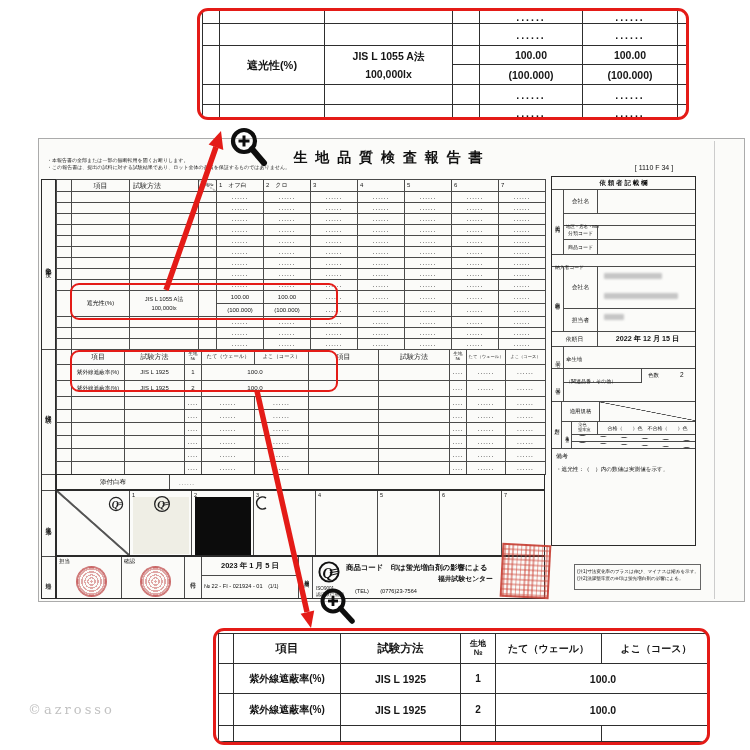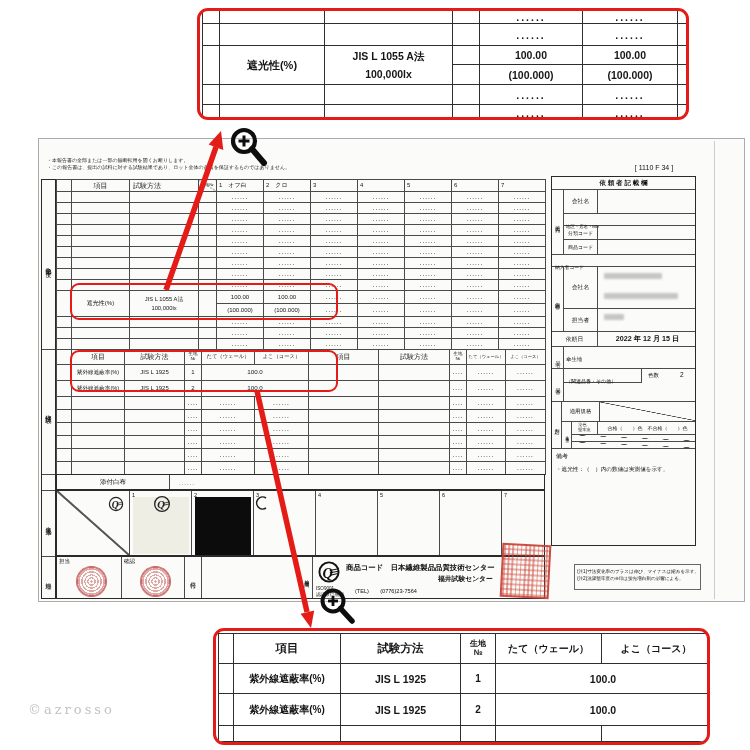--- a/index.html
+++ b/index.html
@@ -36,20 +36,21 @@
 </head>
 <body>
 
 <div class="abs doc" style="left:38px;top:138px;width:707px;height:464px">
 
   <div class="abs" style="left:675px;top:2px;width:1px;height:458px;background:#cccccc"></div>
 
   <div class="abs tiny" style="left:8px;top:19px;width:260px;color:#222">・本報告書の全部または一部の無断転用を固くお断りします。</div>
   <div class="abs tiny" style="left:8px;top:26px;width:290px;color:#222">・この報告書は、提出の試料に対する試験結果であり、ロット全体の品質を保証するものではありません。</div>
 
+  <div class="abs" style="left:230px;top:10px;width:240px;text-align:center;font-size:14px;font-weight:bold;letter-spacing:2px">生 地 品 質 検 査 報 告 書</div>
   <div class="abs" style="left:575px;top:25px;width:80px;text-align:center;font-size:7px">[ 1110 F 34 ]</div>
 
   <div class="cell" style="left:2px;top:40px;width:15px;height:420px;border-color:#2a2a2a">
     <div class="abs c" style="left:0;top:0;width:100%;height:170px;border-bottom:1px solid #4a4a4a">
       <span class="vtext" style="font-size:6px">染色堅牢度</span>
       </div>
     <div class="abs c" style="left:0;top:170px;width:100%;height:125px;border-bottom:1px solid #4a4a4a">
       <span class="vtext" style="font-size:6px">物性試験</span>
       </div>
     <div class="abs" style="left:0;top:295px;width:100%;height:16px;border-bottom:1px solid #4a4a4a"></div>
@@ -475,35 +476,42 @@
       <span class="abs" style="left:2px;top:1px;font-size:5.5px">担当</span>
       <div class="stamp" style="left:19px;top:9px;width:27px;height:27px"></div>
     </div>
     <div class="abs" style="left:65px;top:0;width:63px;height:100%;border-right:1px solid #4a4a4a">
       <span class="abs" style="left:2px;top:1px;font-size:5.5px">確認</span>
       <div class="stamp" style="left:18px;top:9px;width:27px;height:27px"></div>
     </div>
     <div class="abs c" style="left:128px;top:0;width:17px;height:100%;border-right:1px solid #4a4a4a">
       <span class="vtext" style="font-size:6px">発行</span>
       </div>
+    <div class="abs" style="left:145px;top:0;width:97px;height:100%;border-right:1px solid #4a4a4a">
+      <div class="abs c" style="left:0;top:0;width:100%;height:19px;border-bottom:1px solid #4a4a4a">
+        <span style="font-size:7.5px;font-weight:bold">2023 年  1 月  5 日</span>
+        </div>
+      <div class="abs" style="left:2px;top:26px;font-size:5.6px">
+        <span>№ 22 - FI - 021924 - 01</span>　<span style="font-size:5px">(1/1)</span></div>
+    </div>
     <div class="abs c" style="left:242px;top:0;width:14px;height:100%;border-right:1px solid #4a4a4a">
       <span class="vtext" style="font-size:4.8px">検査機関</span>
       </div>
     <div class="abs" style="left:256px;top:0;width:233px;height:100%">
       <svg width="24" height="24" viewBox="0 0 30 30" style="position:absolute;left:4px;top:3px">
         <circle cx="15" cy="15" r="12" fill="none" stroke="#111" stroke-width="2.4"></circle>
         <text x="7" y="22" font-size="18" font-style="italic" font-weight="bold" fill="#111" font-family="serif">Q</text>
         <line x1="16" y1="13" x2="27" y2="11" stroke="#111" stroke-width="1.3"></line>
         <line x1="16" y1="16" x2="27" y2="14" stroke="#111" stroke-width="1.3"></line>
         <line x1="17" y1="19" x2="26" y2="17" stroke="#111" stroke-width="1.3"></line>
       </svg>
       <div class="abs" style="left:3px;top:29px;font-size:4.6px">ISO9001</div>
       <div class="abs" style="left:3px;top:35px;font-size:4.6px">認証取得機関</div>
       <div class="abs" style="left:33px;top:6px;font-size:7.4px;font-weight:bold;white-space:nowrap">
-        <span>商品コード</span>　<span>日本繊維製品品質技術センター</span></div>
+        <span>商品コード</span>　<span>印は蛍光増白剤の影響による</span></div>
       <div class="abs" style="left:125px;top:17px;font-size:6.8px;font-weight:bold">福井試験センター</div>
       <div class="abs" style="left:42px;top:31px;font-size:5.6px">
         <span>(TEL)</span>　　<span>(0776)23-7564</span></div>
     </div>
   </div>
 
   <div class="seal" style="left:462px;top:405px;width:45px;height:50px;z-index:3"></div>
 
   <div class="cell" style="left:512px;top:37px;width:145px;height:370px;border:1.3px solid #2a2a2a">
     <div class="abs c" style="left:0;top:0;width:100%;height:13px;border-bottom:1px solid #4a4a4a">

